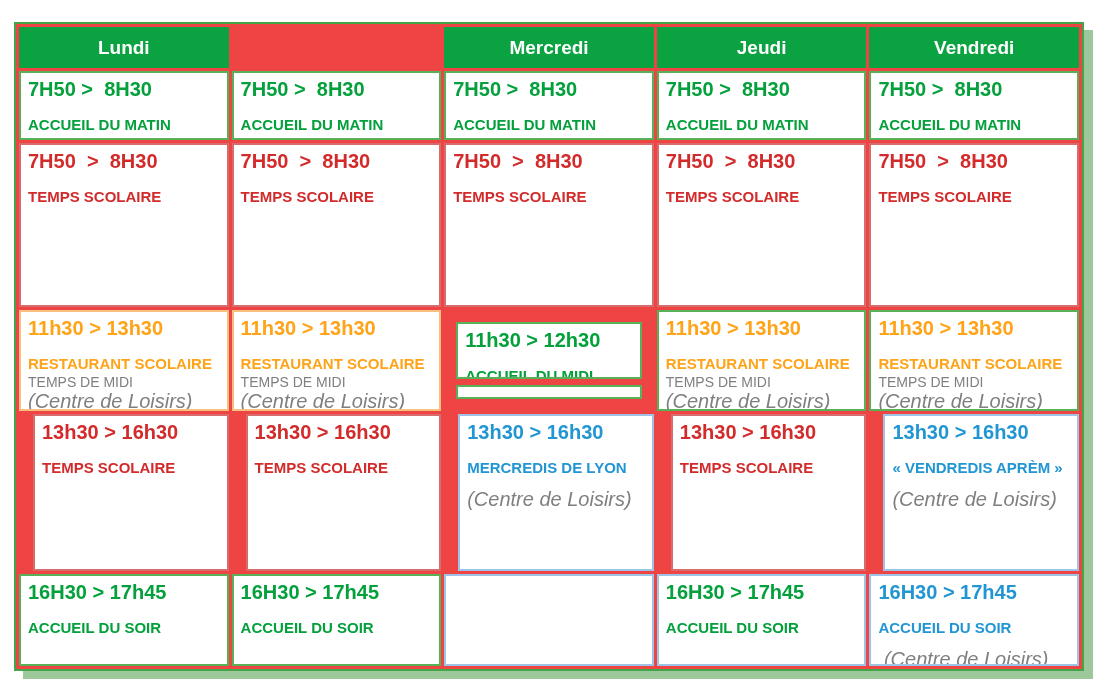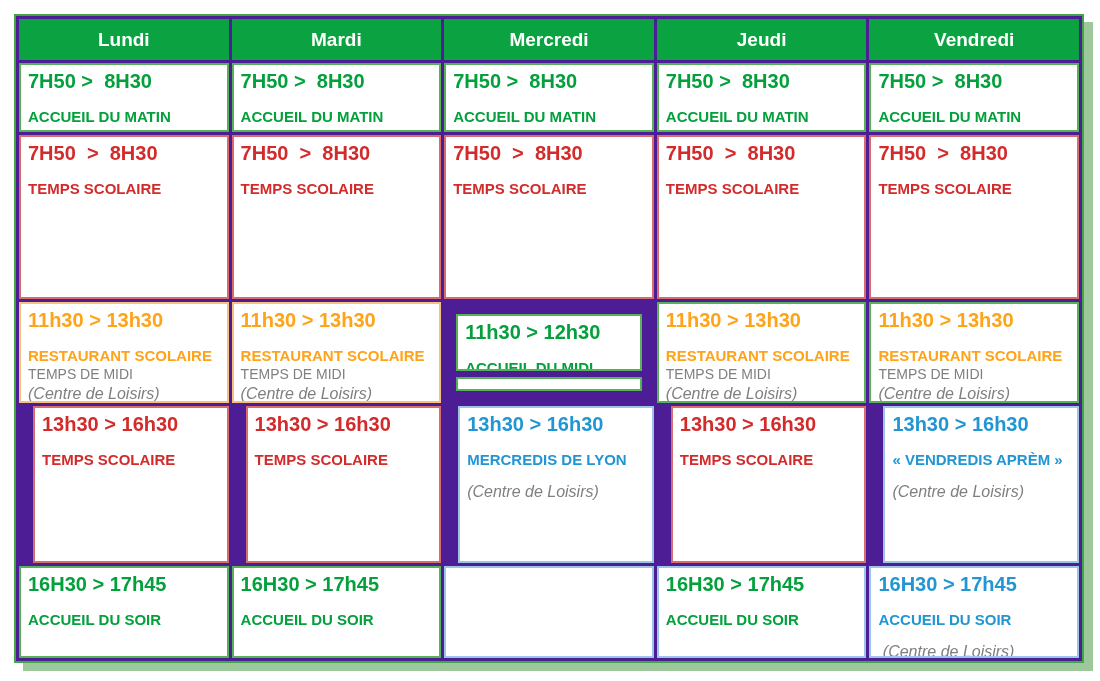--- a/index.html
+++ b/index.html
@@ -3,23 +3,23 @@
 <meta charset="utf-8">
 <style>
   * { box-sizing: border-box; margin: 0; padding: 0; }
   html, body { background: #ffffff; }
   body {
     width: 1100px; height: 681px;
     font-family: "Liberation Sans", sans-serif;
     overflow: hidden;
   }
   .board {
-    position: absolute; left: 14px; top: 14px;
+    position: absolute; left: 14px; top: 22px;
     width: 1070px; height: 649px;
-    background: #4c1d95;
+    background: #ef4444;
     border: 2px solid #42A548;
     box-shadow: 9px 8px 0 #9CC89C;
     padding: 3px;
   }
   .grid {
     display: grid;
     width: 100%; height: 100%;
     grid-template-columns: repeat(5, 1fr);
     grid-template-rows: 41px 69px 164px 101px 157px 92px;
     gap: 3px;
@@ -50,41 +50,38 @@
 
   
   .t-green  { color: #03A03C; }
   .t-red    { color: #D32B2B; }
   .t-orange { color: #FFA318; }
   .t-blue   { color: #2196D3; }
 
   .time  { font-weight: bold; font-size: 20px; white-space: pre; margin-bottom: 14px; }
   .title { font-weight: bold; font-size: 15px; line-height: 19px; }
   .subtitle { color: #7F7F7F; font-size: 14px; line-height: 19px; }
-  .note  { color: #7F7F7F; font-size: 16px; font-style: italic; line-height: 19px; white-space: pre; }
+  .note  { color: #7F7F7F; font-size: 20px; font-style: italic; line-height: 19px; white-space: pre; }
   .gap-note { margin-top: 13px; }
 
   
   .c1 { grid-column: 1; } .c2 { grid-column: 2; } .c3 { grid-column: 3; }
   .c4 { grid-column: 4; } .c5 { grid-column: 5; }
   .r1 { grid-row: 1; } .r2 { grid-row: 2; } .r3 { grid-row: 3; }
   .r4 { grid-row: 4; } .r5 { grid-row: 5; margin-left: 14px; } .r6 { grid-row: 6; }
 </style>
 </head>
 <body>
 
 <div class="board">
   <div class="grid">
 
     <div class="hdr c1 r1">
         <span>Lundi</span>
       </div>
-    <div class="hdr c2 r1">
-        <span>Mardi</span>
-      </div>
     <div class="hdr c3 r1">
         <span>Mercredi</span>
       </div>
     <div class="hdr c4 r1">
         <span>Jeudi</span>
       </div>
     <div class="hdr c5 r1">
         <span>Vendredi</span>
       </div>
 

